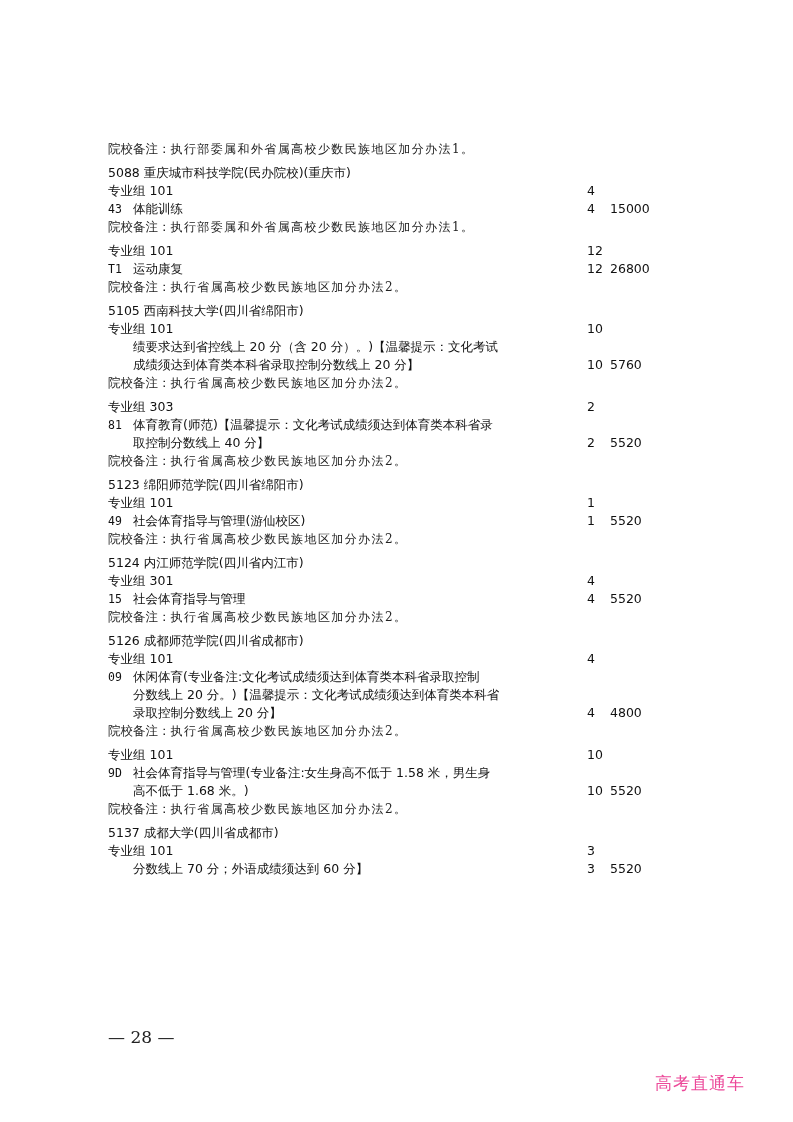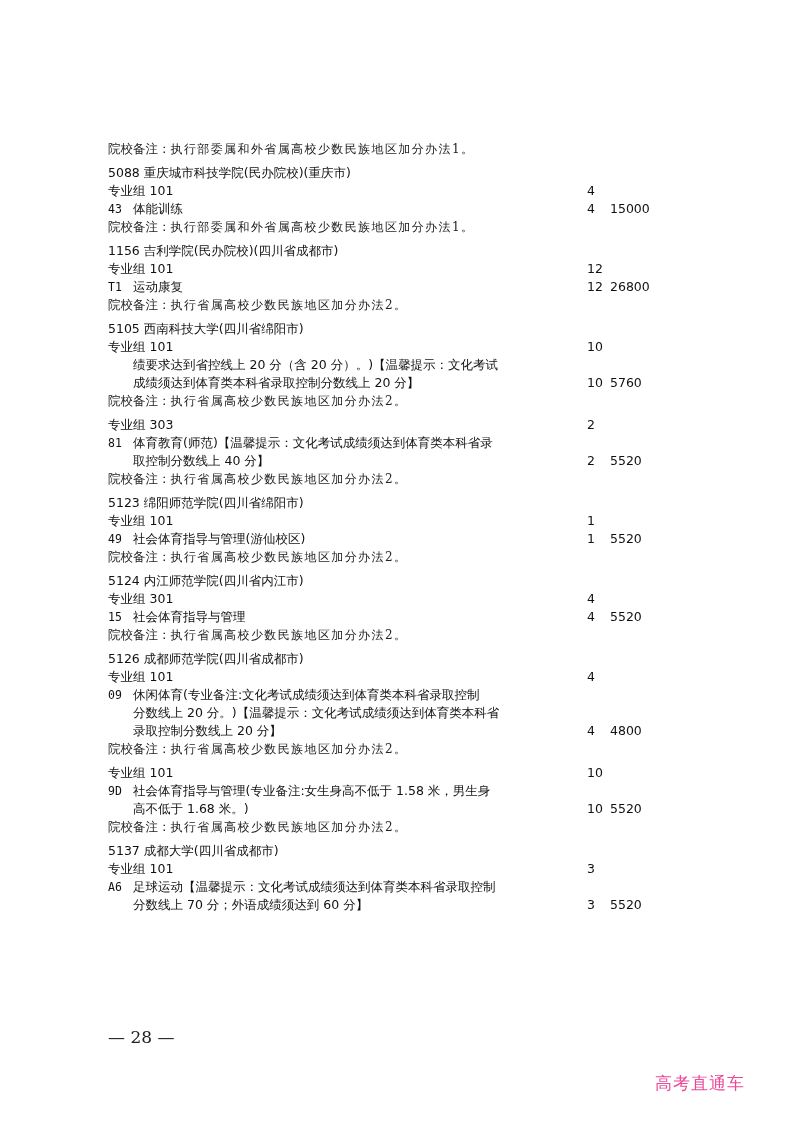--- a/index.html
+++ b/index.html
@@ -25,21 +25,20 @@
   <div class="gap"></div>
   <div id="schools">
       <div>
         <div class="line">5088 重庆城市科技学院(民办院校)(重庆市)</div>
         <div class="line"><span>专业组</span> <span>101</span><span class="count">4</span></div>
         <div class="line"><span class="code">43</span><span>体能训练</span><span class="count">4</span><span class="fee">15000</span></div>
         <div class="line note"><span class="lbl">院校备注：</span><span>执行部委属和外省属高校少数民族地区加分办法1。</span></div>
         <div class="gap"></div>
       </div>
       <div>
-        <div class="line">1156 吉利学院(民办院校)(四川省成都市)</div>
         <div class="line"><span>专业组</span> <span>101</span><span class="count">12</span></div>
         <div class="line"><span class="code">T1</span><span>运动康复</span><span class="count">12</span><span class="fee">26800</span></div>
         <div class="line note"><span class="lbl">院校备注：</span><span>执行省属高校少数民族地区加分办法2。</span></div>
         <div class="gap"></div>
       </div>
       <div>
         <div class="line">5105 西南科技大学(四川省绵阳市)</div>
         <div class="line"><span>专业组</span> <span>101</span><span class="count">10</span></div>
         <div class="line"><span class="cont">绩要求达到省控线上 20 分（含 20 分）。)【温馨提示：文化考试</span></div>
         <div class="line"><span class="cont">成绩须达到体育类本科省录取控制分数线上 20 分】</span><span class="count">10</span><span class="fee">5760</span></div>
@@ -79,21 +78,20 @@
       <div>
         <div class="line"><span>专业组</span> <span>101</span><span class="count">10</span></div>
         <div class="line"><span class="code">9D</span><span>社会体育指导与管理(专业备注:女生身高不低于 1.58 米，男生身</span></div>
         <div class="line"><span class="cont">高不低于 1.68 米。)</span><span class="count">10</span><span class="fee">5520</span></div>
         <div class="line note"><span class="lbl">院校备注：</span><span>执行省属高校少数民族地区加分办法2。</span></div>
         <div class="gap"></div>
       </div>
       <div>
         <div class="line">5137 成都大学(四川省成都市)</div>
         <div class="line"><span>专业组</span> <span>101</span><span class="count">3</span></div>
-        <div class="line"><span class="code">A6</span><span>足球运动【温馨提示：文化考试成绩须达到体育类本科省录取控制</span></div>
         <div class="line"><span class="cont">分数线上 70 分；外语成绩须达到 60 分】</span><span class="count">3</span><span class="fee">5520</span></div>
         <div class="gap"></div>
       </div>
     </div>
 </div>
 
 <div id="page-number">— 28 —</div>
 <div id="watermark">高考直通车</div>
 
 </body></html>

